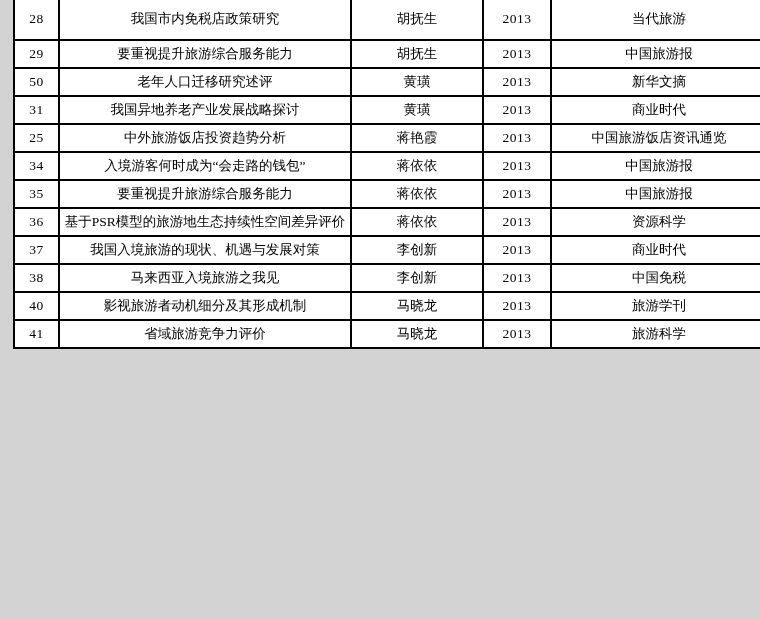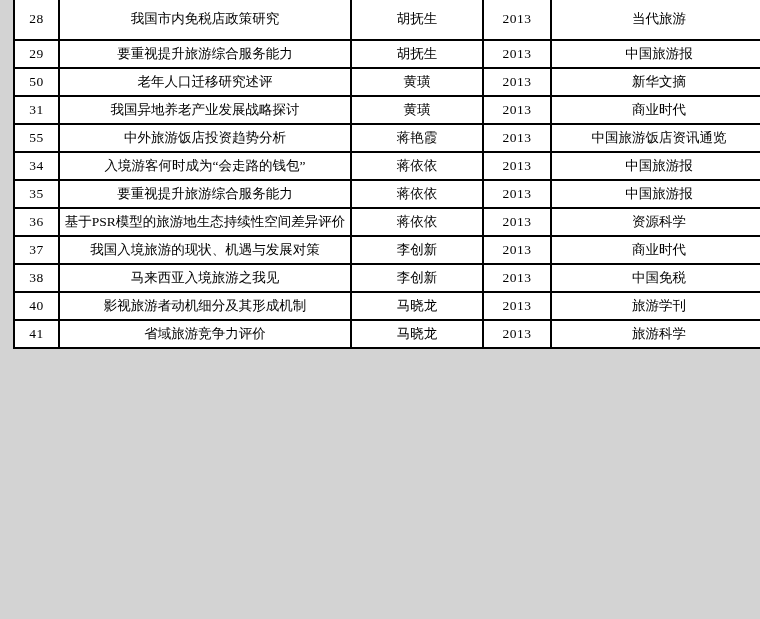--- a/index.html
+++ b/index.html
@@ -91,21 +91,21 @@
         <td class="cell-source">新华文摘</td>
       </tr>
       <tr class="row-std">
         <td class="cell-num">31</td>
         <td class="cell-title">我国异地养老产业发展战略探讨</td>
         <td class="cell-author">黄璜</td>
         <td class="cell-year">2013</td>
         <td class="cell-source">商业时代</td>
       </tr>
       <tr class="row-std">
-        <td class="cell-num">55</td>
+        <td class="cell-num">25</td>
         <td class="cell-title">中外旅游饭店投资趋势分析</td>
         <td class="cell-author">蒋艳霞</td>
         <td class="cell-year">2013</td>
         <td class="cell-source">中国旅游饭店资讯通览</td>
       </tr>
       <tr class="row-std">
         <td class="cell-num">34</td>
         <td class="cell-title">入境游客何时成为“会走路的钱包”</td>
         <td class="cell-author">蒋依依</td>
         <td class="cell-year">2013</td>

